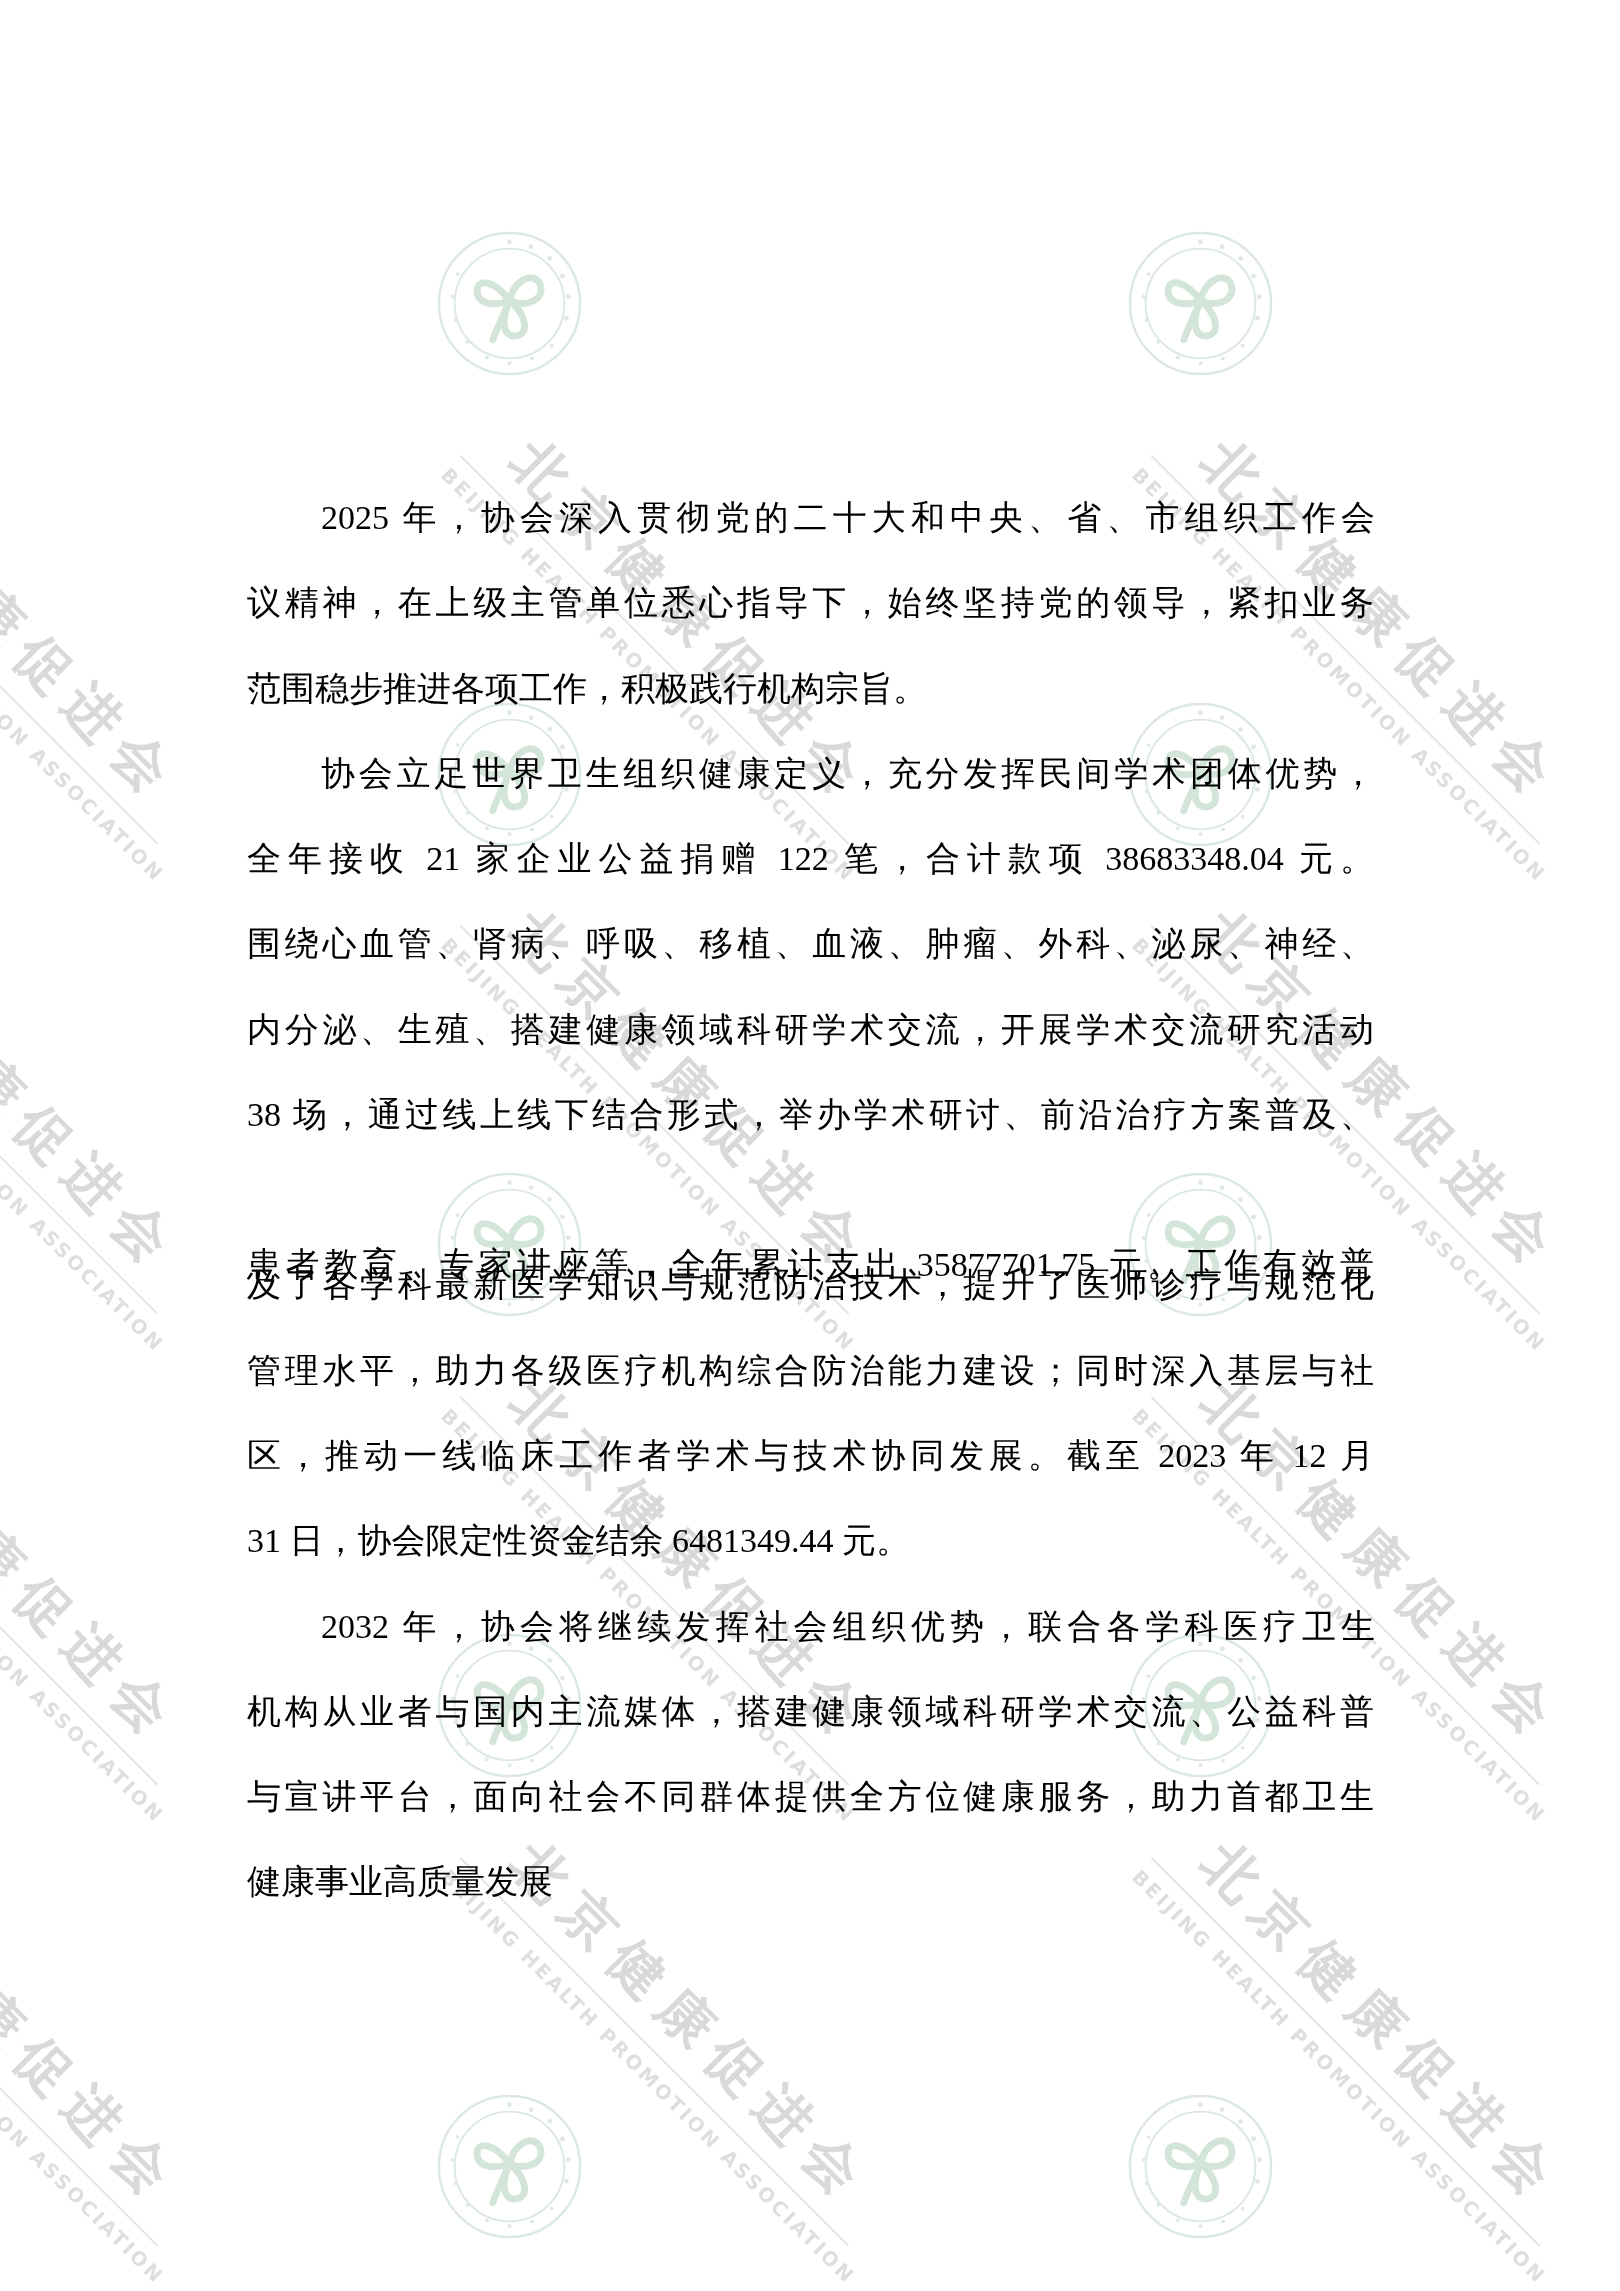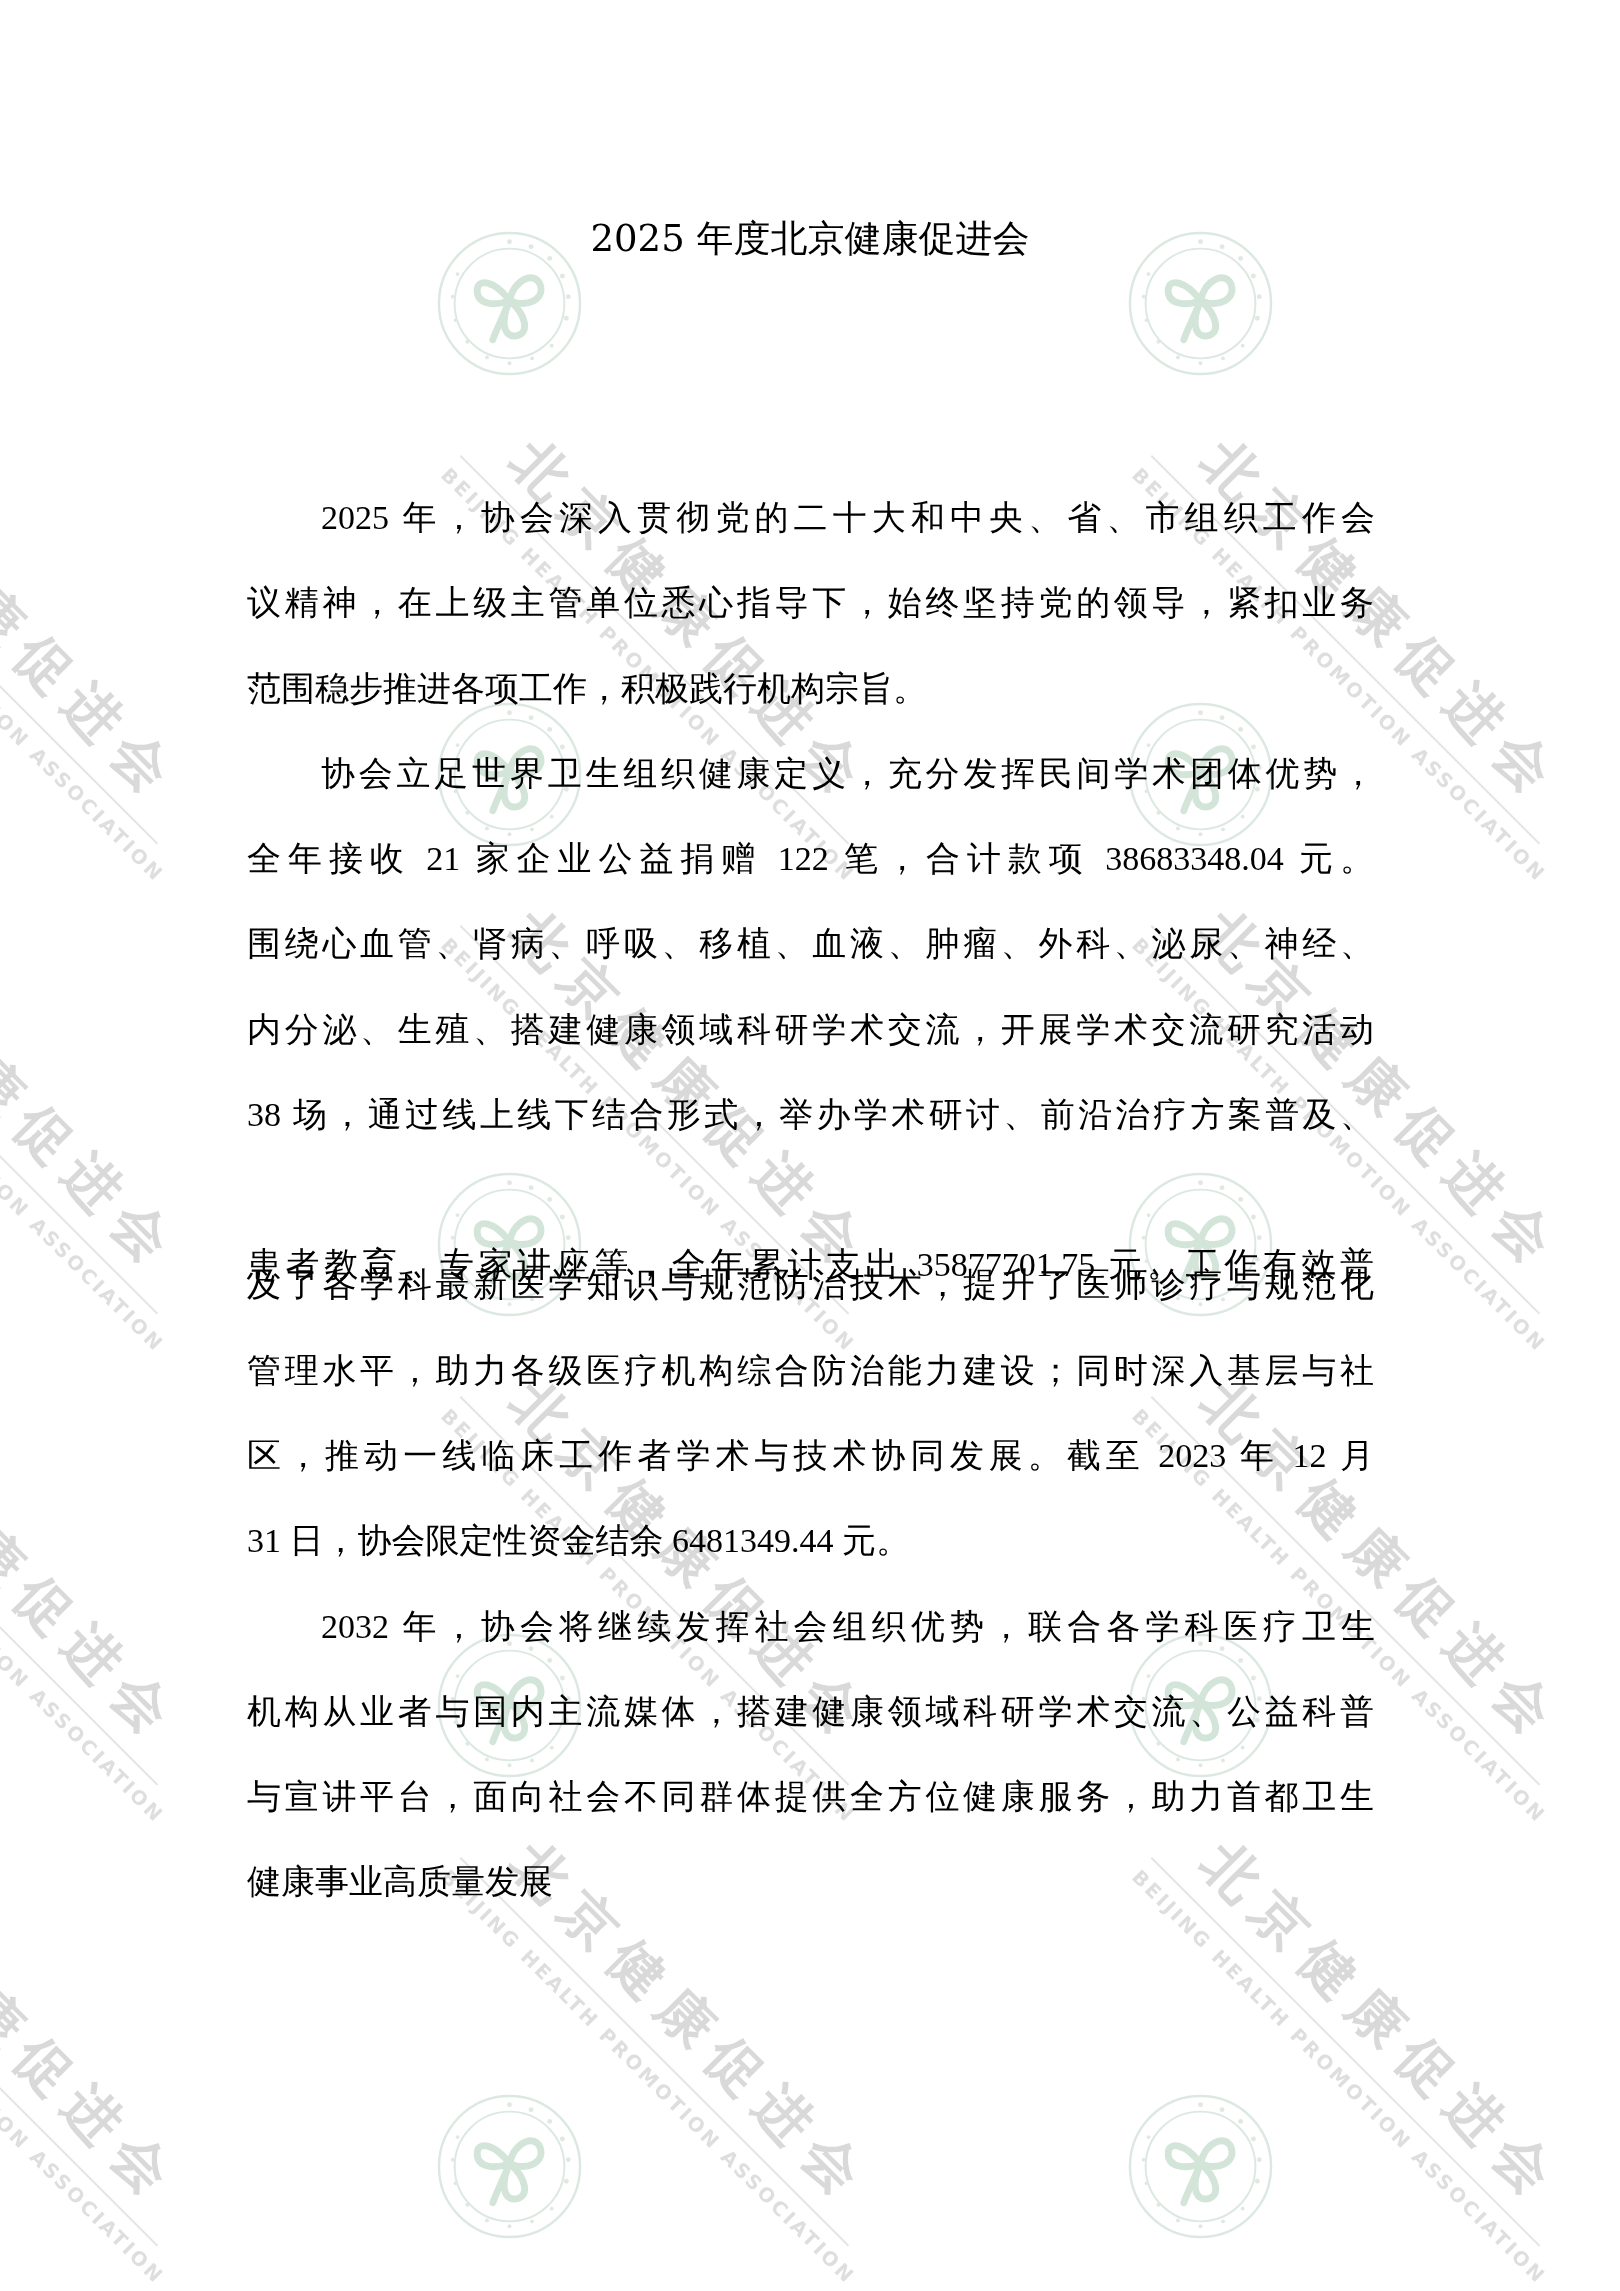--- a/index.html
+++ b/index.html
@@ -371,21 +371,20 @@
       <circle cx="98" cy="131" r="2"></circle>
           <circle cx="118" cy="118" r="2"></circle>
     </g>
   </svg>
       <div class="wm-text-group" style="left: 1210px; top: 2259px;">
         <div class="wm-cn">北京健康促进会</div>
       </div>
     </div>
 
   <div class="content">
-    <div class="title title-1">2025 年度北京健康促进会</div>
 
     <div>
       <div class="line indent" style="top:493px">2025 年，协会深入贯彻党的二十大和中央、省、市组织工作会</div>
       <div class="line" style="top:578px">议精神，在上级主管单位悉心指导下，始终坚持党的领导，紧扣业务</div>
       <div class="line last" style="top:664px">范围稳步推进各项工作，积极践行机构宗旨。</div>
     </div>
 
     <div>
       <div class="line indent" style="top:749px">协会立足世界卫生组织健康定义，充分发挥民间学术团体优势，</div>
       <div class="line" style="top:834px">全年接收 21 家企业公益捐赠 122 笔，合计款项 38683348.04 元。</div>

